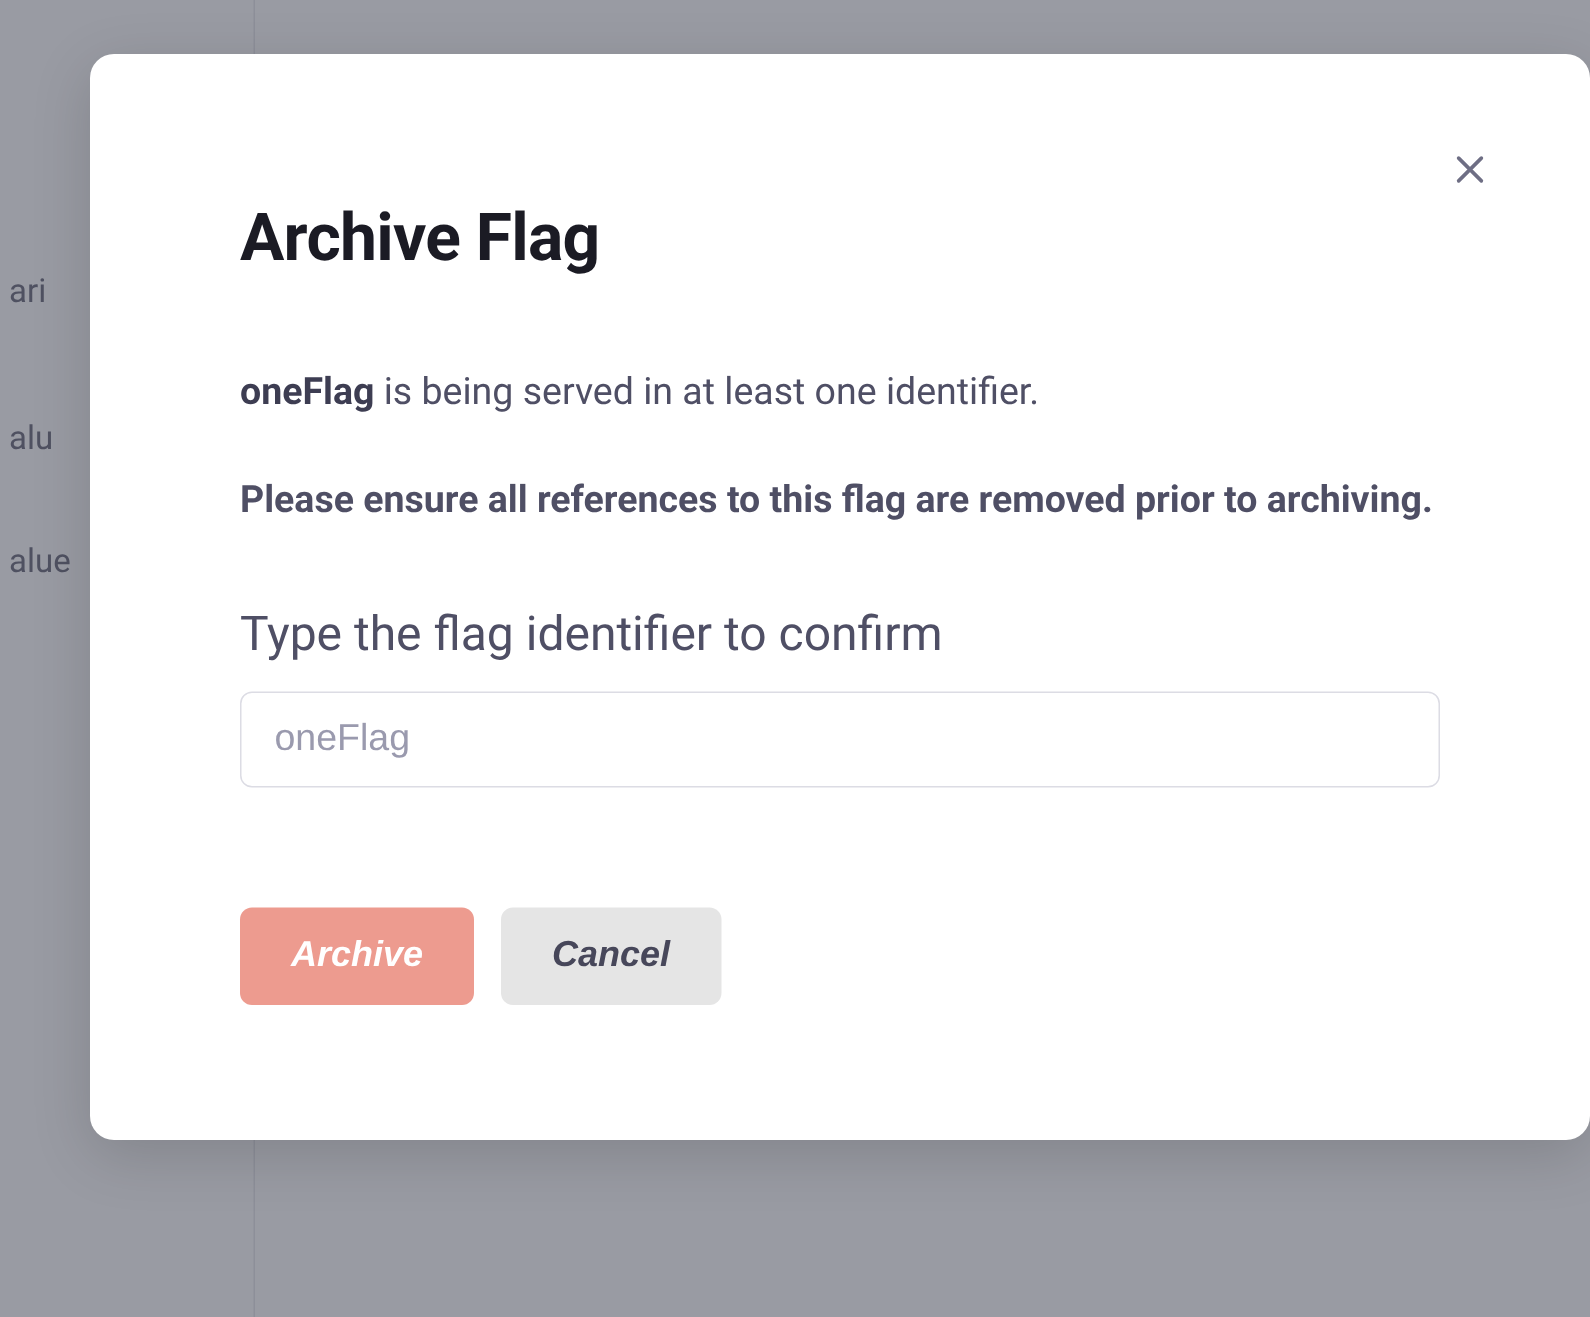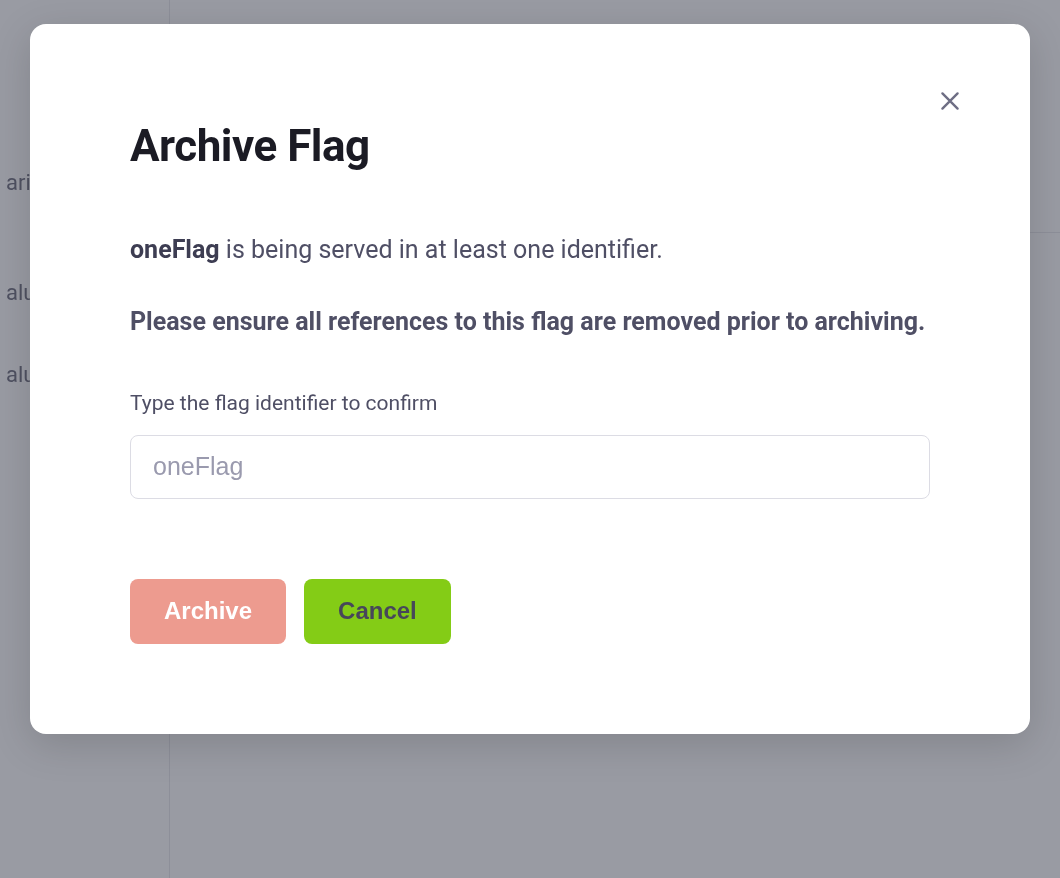--- a/index.html
+++ b/index.html
@@ -30,21 +30,21 @@
       border-right: 1px solid #e5e5e9;
     }
     .bg-sidebar .bg-item {
       position: absolute;
       left: 0;
       padding-left: 6px;
       color: #5b5b6d;
       font-size: 22px;
       white-space: nowrap;
     }
-    .bg-item-1 { top: 170px; }
+    .bg-item-1 { top: 182px; }
     .bg-item-2 { top: 280px; }
     .bg-item-3 { top: 362px; }
     .bg-main {
       position: absolute;
       left: 170px;
       top: 0;
       right: 0;
       bottom: 0;
       background: #fff;
     }
@@ -55,22 +55,22 @@
       right: 0;
       height: 1px;
       background: #e5e5e9;
     }
     .overlay {
       position: absolute;
       inset: 0;
       background: rgba(70, 73, 88, 0.55);
       display: flex;
       align-items: flex-start;
-      justify-content: center;
-      padding-top: 24px;
+      justify-content: flex-end;
+      padding-top: 36px;
     }
     .modal {
       width: 1000px;
       background: #fff;
       border-radius: 16px;
       padding: 96px 100px 90px 100px;
       position: relative;
       box-shadow: 0 10px 40px rgba(0,0,0,0.15);
     }
     .modal-title {
@@ -109,21 +109,21 @@
     }
     .modal-body p:last-of-type {
       margin-bottom: 50px;
       font-weight: bold;
     }
     .modal-body .flag-name {
       font-weight: 700;
       color: #3d3d52;
     }
     .confirm-label {
-      font-size: 21px;
+      font-size: 32px;
       color: #4f4f65;
       margin-bottom: 20px;
       display: block;
     }
     .confirm-input {
       width: 100%;
       height: 64px;
       border: 1px solid #dcdce4;
       border-radius: 8px;
       padding: 0 22px;
@@ -144,27 +144,28 @@
       height: 65px;
       padding: 0 34px;
       border-radius: 8px;
       font-size: 24px;
       font-weight: 600;
       border: none;
       cursor: pointer;
       display: inline-flex;
       align-items: center;
       justify-content: center;
+      font-style: italic;
     }
     .btn-archive {
       background: #ed9b8f;
       color: #fff;
     }
     .btn-cancel {
-      background: #84cc16;
+      background: #e5e5e5;
       color: #47475a;
     }
   </style>
 </head>
 <body>
 
 <div class="backdrop">
   <div class="bg-sidebar">
     <div class="bg-item bg-item-1">ari</div>
     <div class="bg-item bg-item-2">alu</div>

